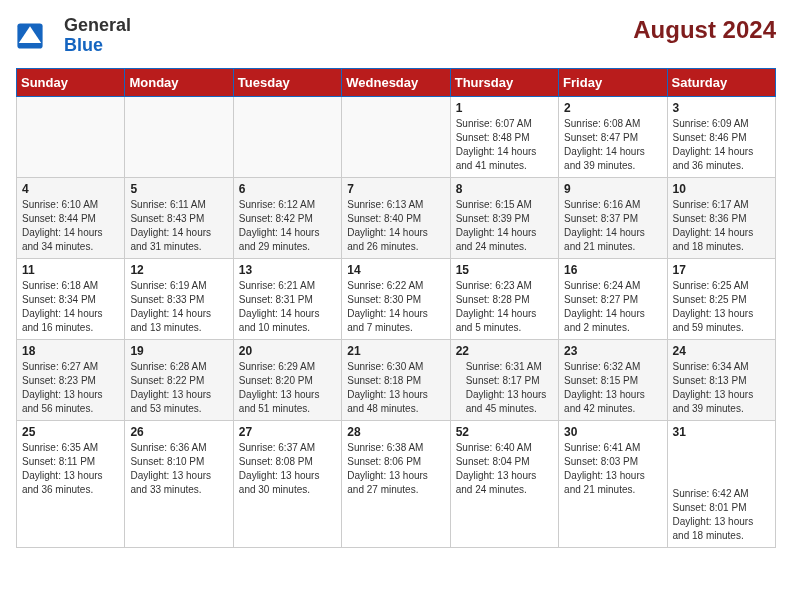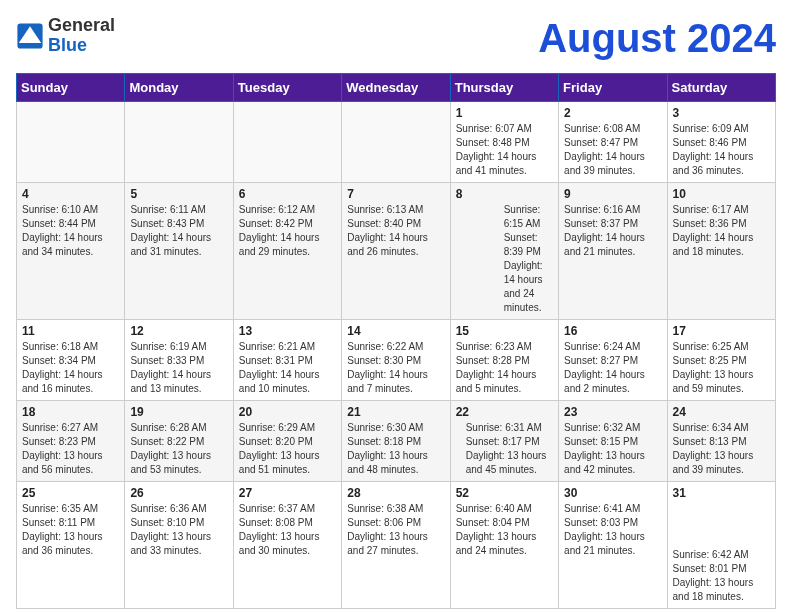--- a/index.html
+++ b/index.html
@@ -12,56 +12,56 @@
     }
     .header-area {
       display: flex;
       justify-content: space-between;
       align-items: flex-start;
       margin-bottom: 12px;
     }
     .logo {
       display: flex;
       align-items: center;
-      gap: 4px;
+      gap: 20px;
     }
     .logo-text-general {
       font-size: 18px;
       font-weight: bold;
       color: #333;
     }
     .logo-text-blue {
       font-size: 18px;
       font-weight: bold;
       color: #1565c0;
     }
     .logo-icon {
       width: 28px;
       height: 28px;
     }
     .title-area {
       text-align: right;
     }
     .main-title {
-      font-size: 40px;
-      font-weight: bold;
-      color: #1d4ed8;
+      font-size: 24px;
+      font-weight: bold;
+      color: #7f1d1d;
       text-align: right;
     }
     .subtitle {
       font-size: 16px;
       color: #444;
     }
     table {
       width: 100%;
       border-collapse: collapse;
       table-layout: fixed;
     }
     thead tr {
-      background-color: #4c1d95;
+      background-color: #b91c1c;
       color: #fff;
     }
     thead th {
       padding: 6px 4px;
       font-size: 13px;
       font-weight: bold;
       text-align: left;
       border: 1px solid #1565c0;
     }
     tbody tr {
@@ -171,21 +171,21 @@
 Daylight: 14 hours and 29 minutes.</div>
         </td>
         <td>
           <div class="day-number">7</div>
           <div class="day-info" style="white-space: pre-line;">Sunrise: 6:13 AM
 Sunset: 8:40 PM
 Daylight: 14 hours and 26 minutes.</div>
         </td>
         <td>
           <div class="day-number">8</div>
-          <div class="day-info" style="white-space: pre-line; margin-left: 48px;">Sunrise: 6:15 AM
+          <div class="day-info" style="white-space: pre-line;">Sunrise: 6:15 AM
 Sunset: 8:39 PM
 Daylight: 14 hours and 24 minutes.</div>
         </td>
         <td>
           <div class="day-number">9</div>
           <div class="day-info" style="white-space: pre-line;">Sunrise: 6:16 AM
 Sunset: 8:37 PM
 Daylight: 14 hours and 21 minutes.</div>
         </td>
         <td>

